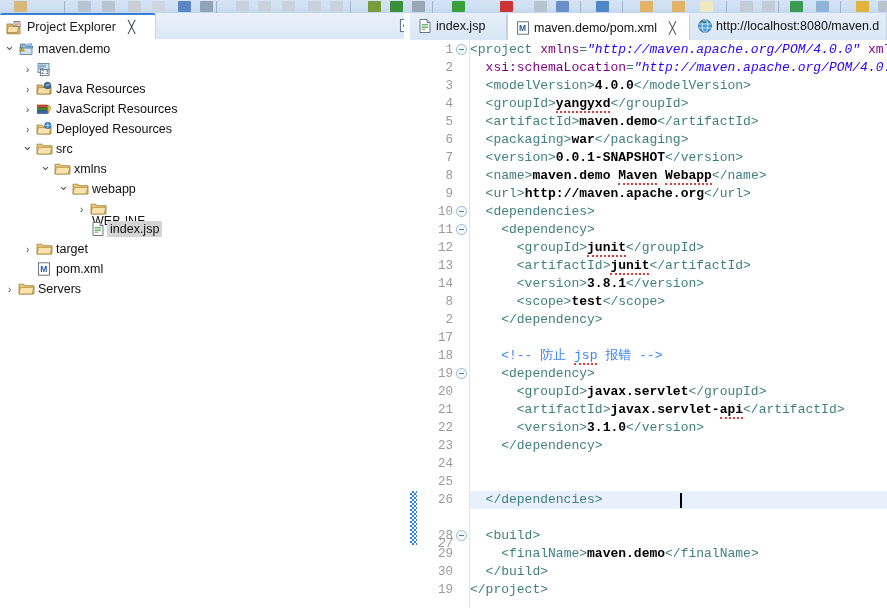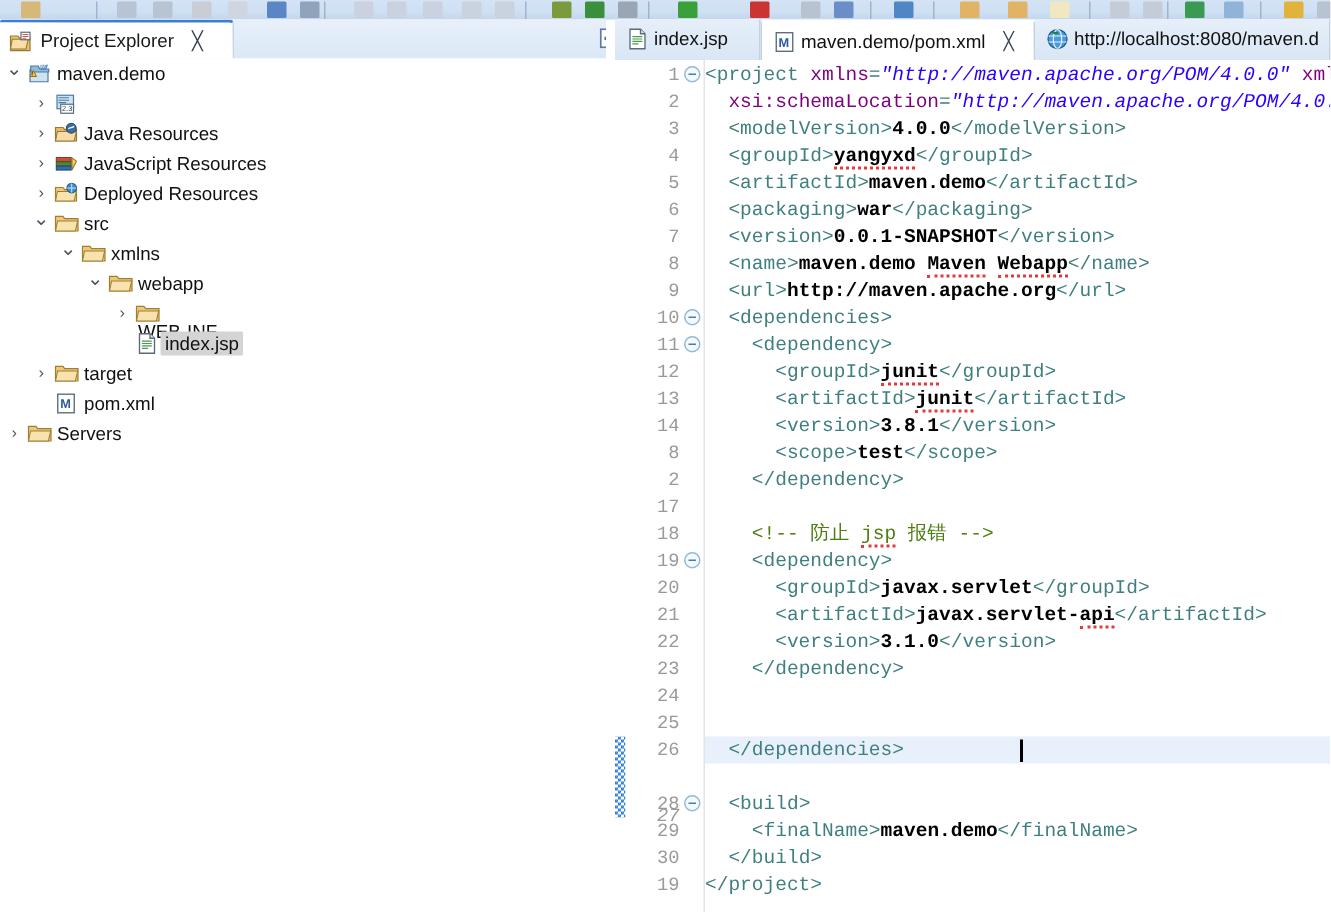--- a/index.html
+++ b/index.html
@@ -217,21 +217,21 @@
   .cline.hl {
     background: #e8f0fb;
     left: -60px; padding-left: 60px;
     width: 477px;
     box-sizing: border-box;
   }
   .tag   { color: #3f7f7f; }
   .attr  { color: #7f007f; }
   .val   { color: #2a00ff; font-style: italic; }
   .txt   { color: #000000; font-weight: bold; }
-  .cmt   { color: #4d7c0f; margin-top: 44px; }
+  .cmt   { color: #3b82f6; margin-top: 44px; }
   .spell {
     border-bottom: 2px dotted #e03c3c;
     padding-bottom: 0px;
   }
   .caret {
     position: absolute;
     width: 2px; height: 15px;
     background: #000000;
     top: 2px;
   }

